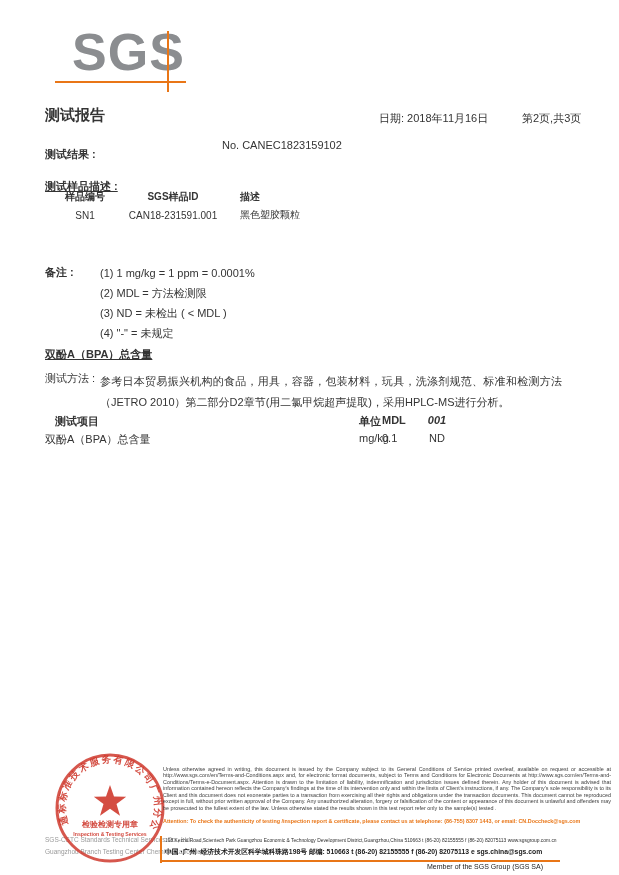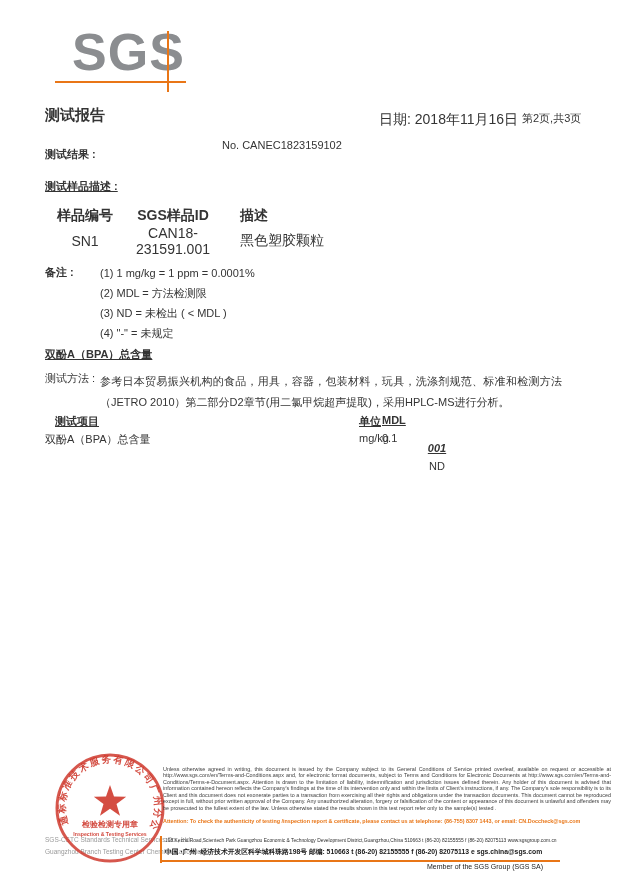--- a/index.html
+++ b/index.html
@@ -8,45 +8,45 @@
     font-family:"Liberation Sans","DejaVu Sans",sans-serif;color:#343434;
   }
   .abs{position:absolute;}
   
   .logo{left:72px;top:26px;font-size:52px;font-weight:bold;color:#8b8d90;letter-spacing:1px;line-height:1;}
   .logo-hline{left:55px;top:81px;width:131px;height:2px;background:#e97617;}
   .logo-vline{left:167px;top:31px;width:2px;height:61px;background:#e97617;}
   
   .doc-title{left:45px;top:106px;font-size:15px;font-weight:bold;text-align:right;}
   .doc-no{left:222px;top:111px;font-size:11px;margin-top:28px;}
-  .doc-date{left:379px;top:111px;font-size:14px;}
+  .doc-date{left:379px;top:111px;font-size:11px;}
   .doc-page{left:522px;top:111px;font-size:11px;}
   .h-bold{font-weight:bold;}
   
   .results-heading{left:45px;top:147px;font-size:11px;font-weight:bold;}
   .sample-heading{left:45px;top:179px;font-size:11px;font-weight:bold;text-decoration:underline;}
-  .sample-table{left:45px;top:207px;width:400px;font-size:14px;}
+  .sample-table{left:45px;top:188px;width:400px;font-size:10px;}
   .sample-table .trow{display:grid;grid-template-columns:80px 96px auto;height:18px;align-items:center;}
   .sample-table .c1,.sample-table .c2{text-align:center;}
   .sample-table .c3{padding-left:19px;text-align:left;}
   
   .notes-heading{left:45px;top:245px;font-size:11px;font-weight:bold;margin-top:20px;}
   .notes-list{left:100px;top:263px;font-size:11px;line-height:20px;}
   
   .bpa-title{left:45px;top:347px;font-size:11px;font-weight:bold;text-decoration:underline;}
   .method-label{left:45px;top:371px;font-size:11px;}
   .method-text{left:100px;top:371px;width:462px;font-size:11px;line-height:21px;text-align:justify;}
   
   .rt-row{position:absolute;left:0;width:619px;height:18px;font-size:11px;}
   .rt-item{position:absolute;left:55px;}
   .rt-item-val{position:absolute;left:45px;}
   .rt-unit{position:absolute;left:359px;width:50px;}
   .rt-mdl{position:absolute;left:382px;width:40px;text-align:left;}
-  .rt-001{position:absolute;left:417px;width:40px;text-align:center;margin-top:28px;}
-  .rt-head span{font-weight:bold;text-decoration:underline;}
+  .rt-001{position:absolute;left:417px;width:40px;text-align:center;}
+  .rt-head span{font-weight:bold;}
   .italic{font-style:italic;}
   
   .company-l1{left:45px;top:836px;font-size:6.5px;color:#9a9a9a;white-space:nowrap;}
   .company-l2{left:45px;top:848px;font-size:6.5px;color:#9a9a9a;white-space:nowrap;}
   .stamp{left:50px;top:748px;width:120px;height:120px;}
   .disclaimer{left:163px;top:766px;width:448px;font-size:5.4px;line-height:6.45px;text-align:justify;color:#414141;}
   .attention{left:163px;top:818px;width:448px;font-size:5.4px;line-height:6.6px;font-weight:bold;color:#e97617;}
   .f-vline{left:160px;top:836px;width:1.5px;height:27px;background:#e97617;}
   .addr-en{left:165px;top:838px;font-size:4.9px;color:#2f2f2f;white-space:nowrap;}
   .addr-cn{left:165px;top:847px;font-size:6.8px;font-weight:bold;color:#191919;white-space:nowrap;}

